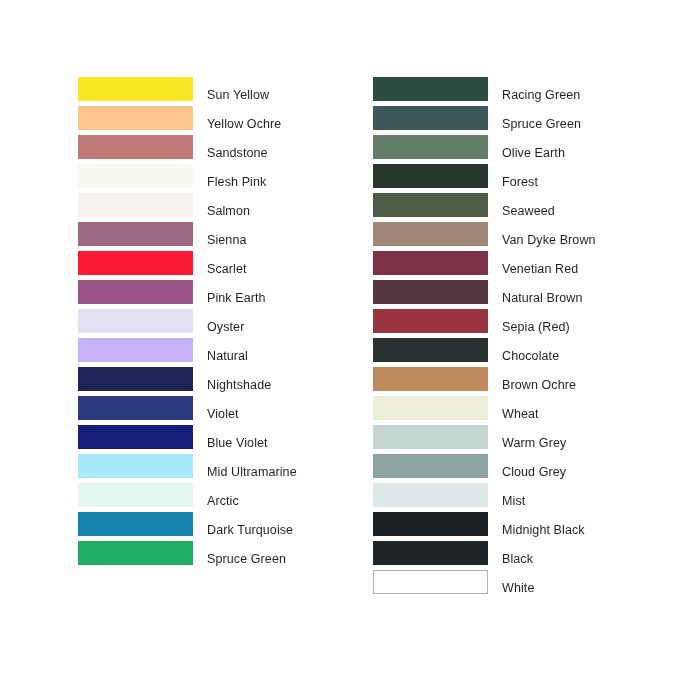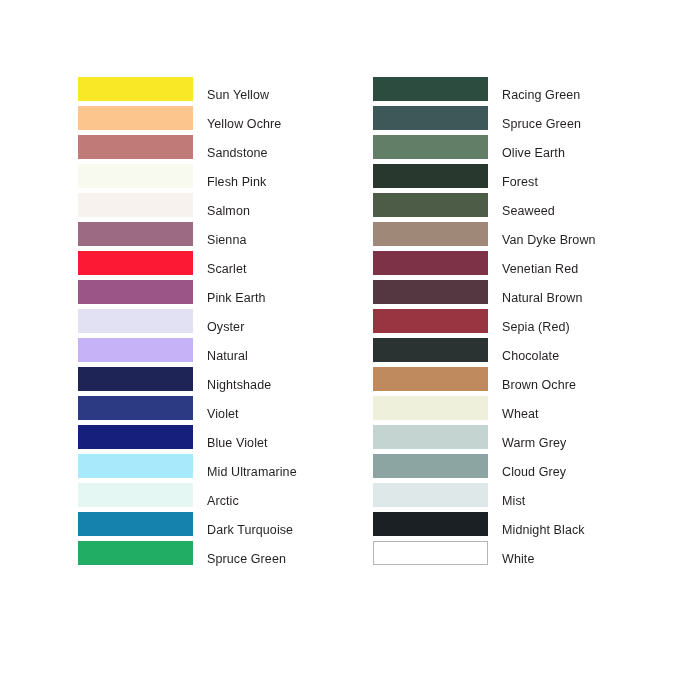--- a/index.html
+++ b/index.html
@@ -192,18 +192,22 @@
       </div>
       <div class="swatch-row">
         <div class="swatch-chip" style="background-color: rgb(223, 232, 233);"></div>
         <div class="swatch-label">Mist</div>
       </div>
       <div class="swatch-row">
         <div class="swatch-chip" style="background-color: rgb(26, 32, 35);"></div>
         <div class="swatch-label">Midnight Black</div>
       </div>
       <div class="swatch-row">
+        <div class="swatch-chip" style="background-color: rgb(30, 36, 39);"></div>
+        <div class="swatch-label">Black</div>
+      </div>
+      <div class="swatch-row">
         <div class="swatch-chip bordered" style="background-color: rgb(255, 255, 255);"></div>
         <div class="swatch-label">White</div>
       </div>
     </div>
 
 </div>
 
 </body></html>

